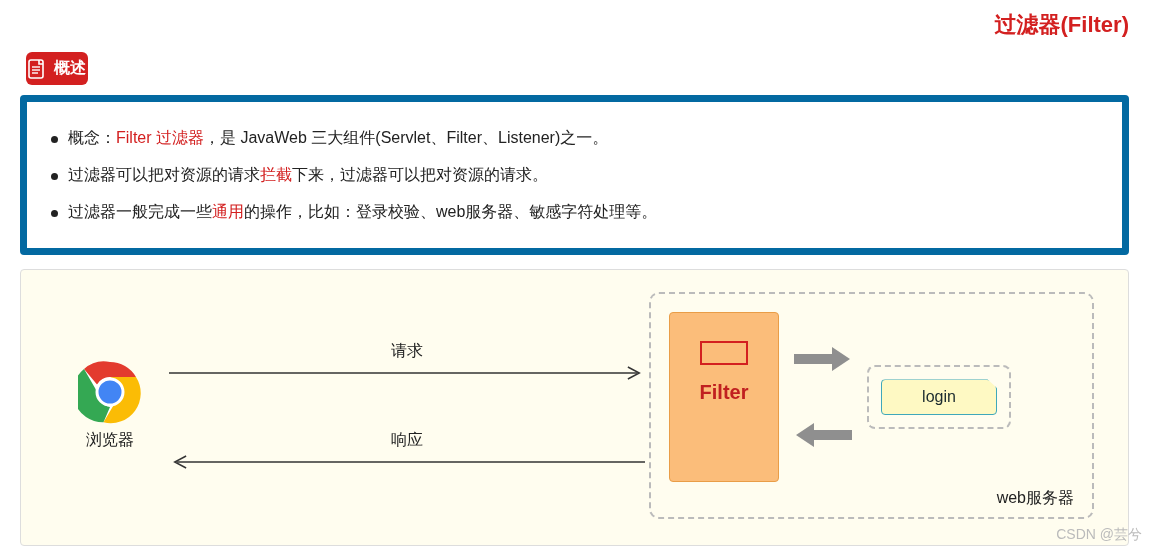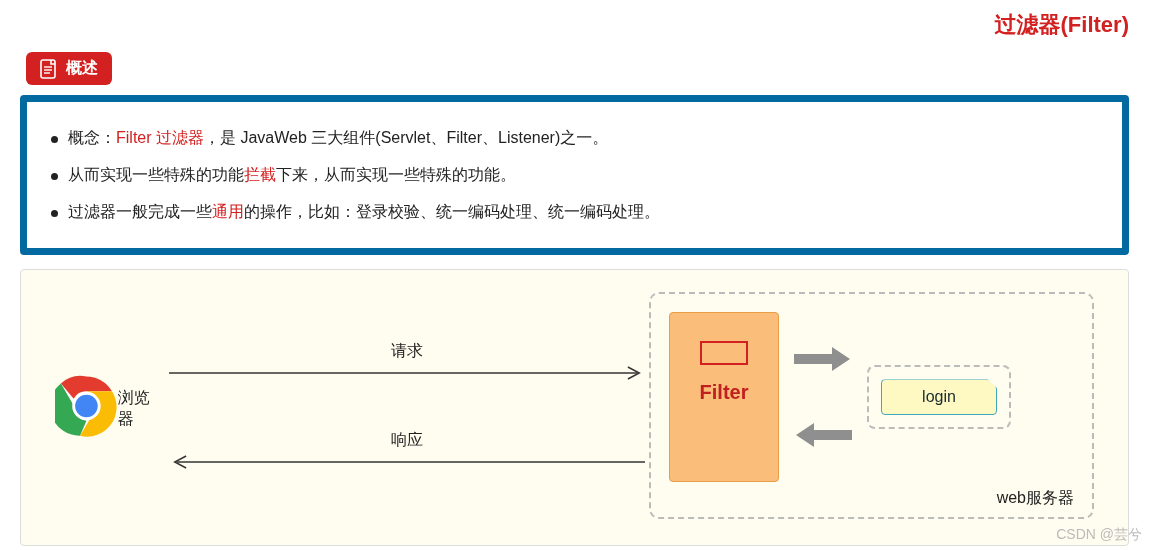--- a/index.html
+++ b/index.html
@@ -16,21 +16,21 @@
       font-size: 22px;
       font-weight: bold;
       margin-bottom: 12px;
       text-align: right;
     }
     .badge {
       display: inline-flex;
       align-items: center;
       background: #d32020;
       color: #fff;
-      padding: 6px 14px;
+      padding: 6px 2px;
       border-radius: 6px;
       font-size: 16px;
       font-weight: bold;
       margin-bottom: 10px;
       margin-left: 6px;
     }
     .badge-icon {
       margin-right: 8px;
       display: inline-flex;
     }
@@ -58,21 +58,21 @@
       border: 1px solid #ddd;
       border-radius: 4px;
       background: #fffdef;
       padding: 22px 34px 26px 34px;
       display: flex;
       align-items: center;
       position: relative;
     }
     .browser-col {
       display: flex;
-      flex-direction: row;
+      flex-direction: column;
       align-items: center;
       width: 110px;
       flex: 0 0 auto;
     }
     .chrome-logo { width: 64px; height: 64px; }
     .browser-label { font-size: 16px; color: #222; margin-top: 6px; }
     .arrows-col {
       flex: 1 1 auto;
       display: flex;
       flex-direction: column;
@@ -191,27 +191,27 @@
 <div class="card">
   <div class="bullet-row">
     <div class="bullet-dot"></div>
     <div>
       <span>概念：</span><span class="red-text">Filter 过滤器</span><span>，是 JavaWeb 三大组件(Servlet、Filter、Listener)之一。</span>
     </div>
   </div>
   <div class="bullet-row">
     <div class="bullet-dot"></div>
     <div>
-      <span>从而实现一些特殊的功能</span><span class="red-text">拦截</span><span>下来，从而实现一些特殊的功能。</span>
+      <span>过滤器可以把对资源的请求</span><span class="red-text">拦截</span><span>下来，过滤器可以把对资源的请求。</span>
     </div>
   </div>
   <div class="bullet-row">
     <div class="bullet-dot"></div>
     <div>
-      <span>过滤器一般完成一些</span><span class="red-text">通用</span><span>的操作，比如：登录校验、统一编码处理、统一编码处理。</span>
+      <span>过滤器一般完成一些</span><span class="red-text">通用</span><span>的操作，比如：登录校验、web服务器、敏感字符处理等。</span>
     </div>
   </div>
 </div>
 
 <div class="diagram-card">
 
   <div class="browser-col">
     <svg class="chrome-logo" viewBox="0 0 64 64">
       <circle cx="32" cy="32" r="30" fill="#fff"></circle>
       <path d="M32 2a30 30 0 0 1 25.98 15H32a15 15 0 0 0-12.99 7.5L6.02 9.02A29.9 29.9 0 0 1 32 2z" fill="#e33b2e"></path>

